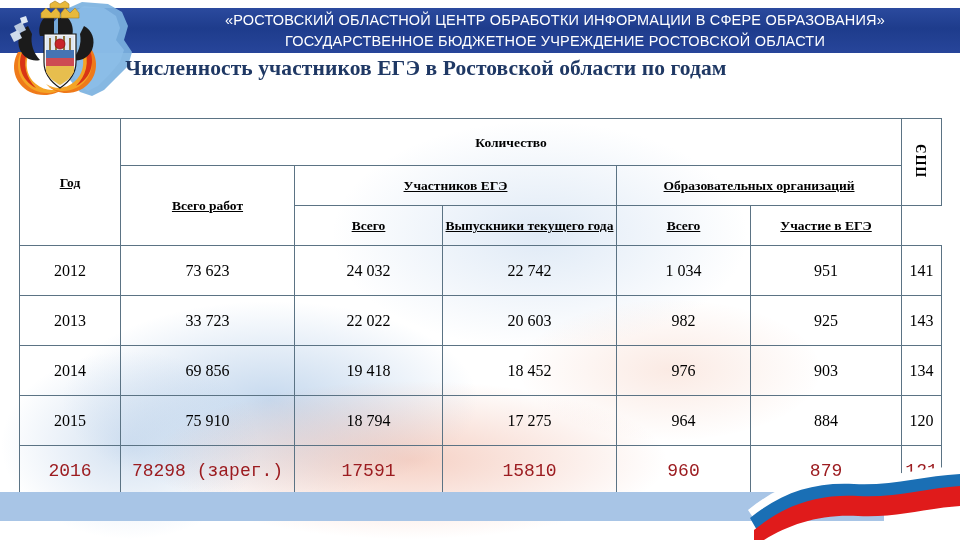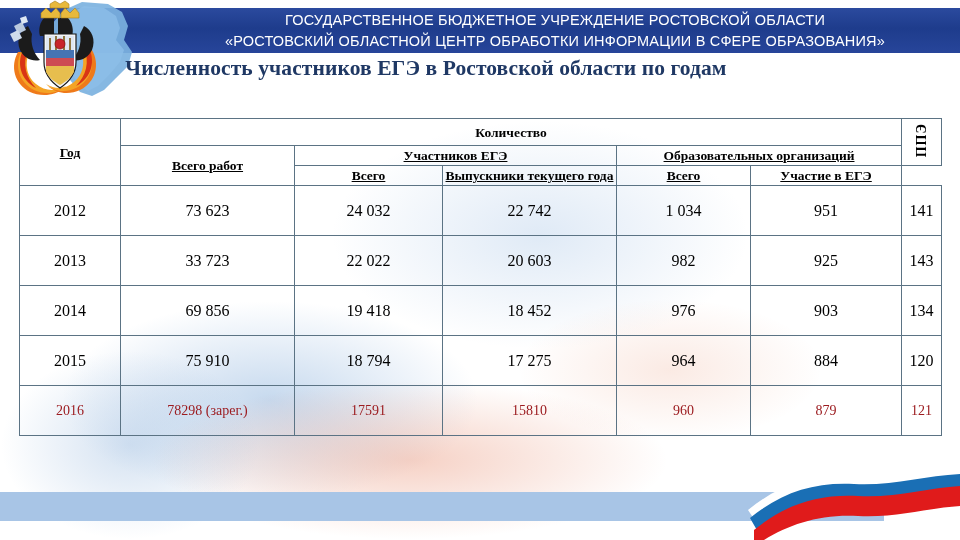--- a/index.html
+++ b/index.html
@@ -42,32 +42,32 @@
   
   .table-wrap{position:absolute;left:19px;top:118px;width:922px;}
   table.data{border-collapse:collapse;width:922px;table-layout:fixed;
     background:transparent;}
   table.data th, table.data td{
     border:1px solid #5b7384;
     text-align:center;vertical-align:middle;
     font-family:"Liberation Serif", serif;
     color:#000000;background:transparent;
   }
-  table.data th{font-weight:bold;font-size:13.5px;line-height:15px;padding:2px 2px;border-radius:6px;}
+  table.data th{font-weight:bold;font-size:13.5px;line-height:15px;padding:12px 2px;border-radius:6px;}
   table.data td{font-weight:normal;font-size:16px;padding:0;height:49px;}
 
   th.kolichestvo{font-size:14px;height:22px;padding:1px 0;}
   th.tall{font-size:14px;text-decoration:underline;}
   th.ppe{padding:0;}
   .ppe-rot{writing-mode:vertical-rl;transform:rotate(180deg);
     font-family:"Liberation Serif", serif;font-weight:bold;font-size:14px;
     letter-spacing:1px;display:inline-block;}
 
-  tr.row-2016 td{color:#9c1c20;font-family:Liberation Serif, serif;
-    font-size:14px;font-weight:400;}
+  tr.row-2016 td{color:#9c1c20;font-family:Liberation Mono, monospace;
+    font-size:18px;font-weight:400;}
 
   
   .bottom-bar{position:absolute;left:0;top:492px;width:884px;height:29px;
     background:#a8c5e6;}
   .flag-ribbon{position:absolute;left:740px;top:466px;width:220px;height:74px;}
   .flag-ribbon svg{display:block;}
 </style>
 </head>
 <body>
 
@@ -75,22 +75,22 @@
 <div class="wm wm-blue1"></div>
 <div class="wm wm-blue3"></div>
 <div class="wm wm-red2"></div>
 <div class="wm wm-red1"></div>
 
 <div class="header">
 
   <div class="banner"></div>
 
   <div class="banner-lines">
+    <div class="banner-line l2">«РОСТОВСКИЙ ОБЛАСТНОЙ ЦЕНТР ОБРАБОТКИ ИНФОРМАЦИИ В СФЕРЕ ОБРАЗОВАНИЯ»</div>
     <div class="banner-line l1">ГОСУДАРСТВЕННОЕ БЮДЖЕТНОЕ УЧРЕЖДЕНИЕ РОСТОВСКОЙ ОБЛАСТИ</div>
-    <div class="banner-line l2">«РОСТОВСКИЙ ОБЛАСТНОЙ ЦЕНТР ОБРАБОТКИ ИНФОРМАЦИИ В СФЕРЕ ОБРАЗОВАНИЯ»</div>
   </div>
 
   <div class="logo">
     <svg width="160" height="108" viewBox="0 0 160 108" xmlns="http://www.w3.org/2000/svg">
 
       <path d="M82 2 L108 4 L122 12 L128 26 L124 40 L132 52 L128 66 L116 78 L104 90 L92 96 L80 92
                L70 80 L62 66 L52 56 L46 40 L52 24 L64 10 Z" fill="#7cb2e0" opacity="0.92"></path>
       <path d="M84 6 L104 8 L116 16 L120 28 L116 40 L124 50 L120 62 L110 74 L98 86 L88 91 L80 86
                L72 74 L66 62 L58 52 L54 40 L60 26 L70 14 Z" fill="#8cbde8" opacity="0.85"></path>
 

